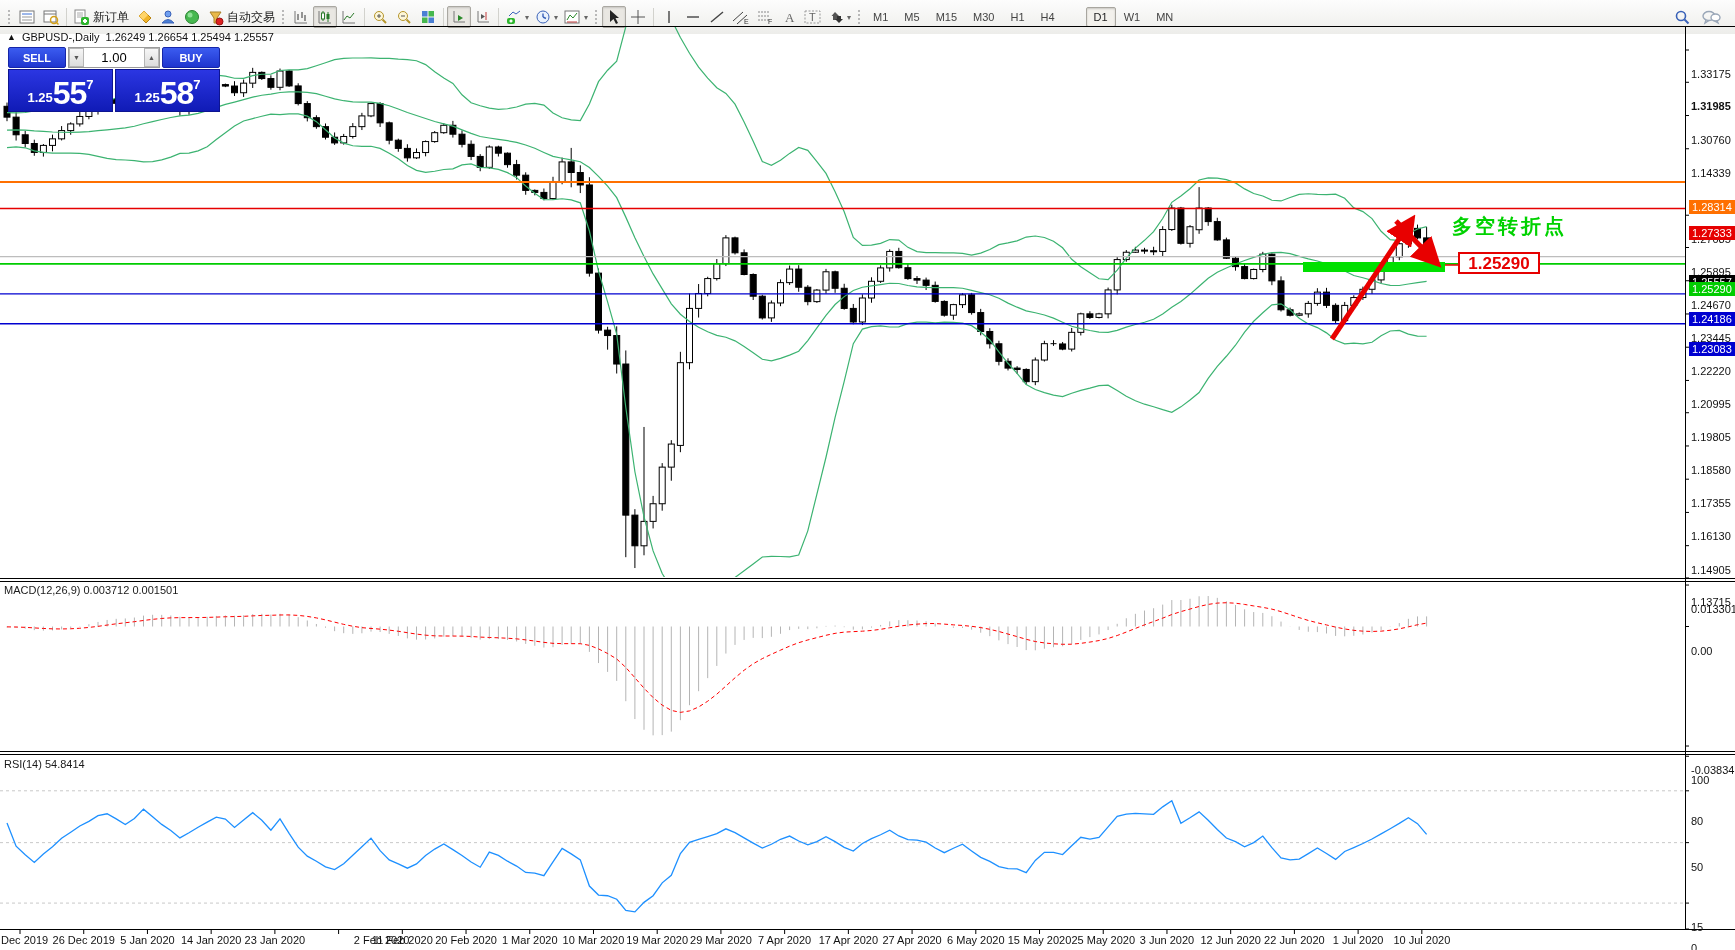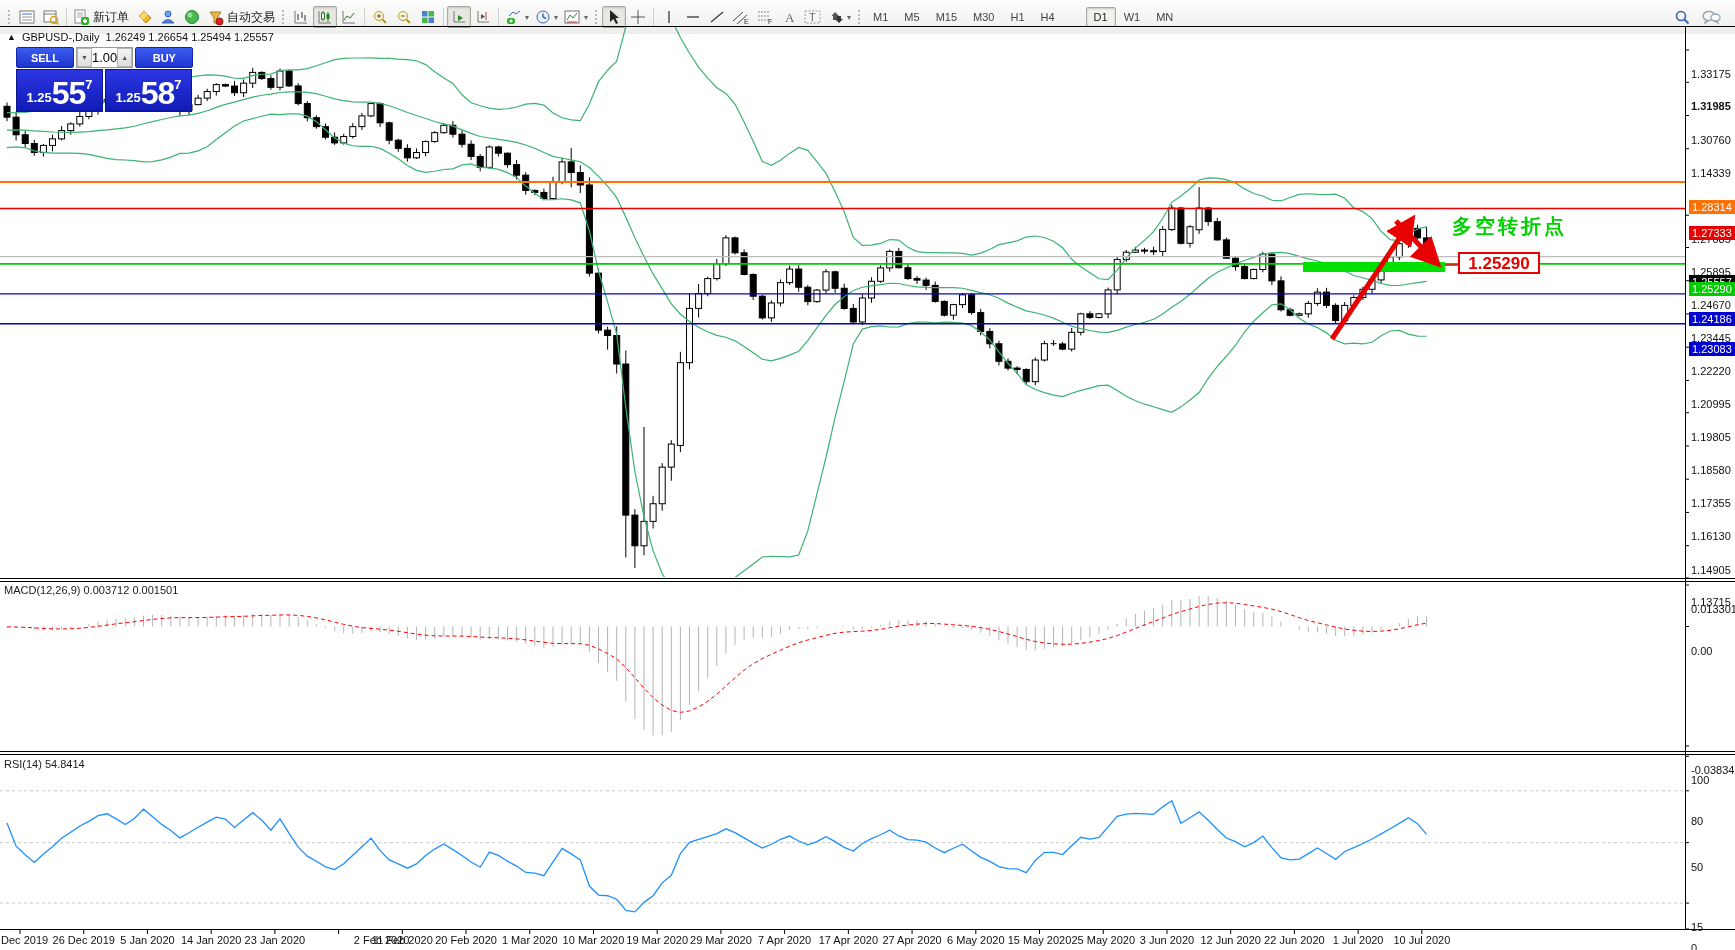--- a/index.html
+++ b/index.html
@@ -27,21 +27,21 @@
   .tf-btn.pressed { background:#f3f1ec; border-color:#a8a69f; box-shadow:inset 0 1px 2px rgba(0,0,0,.18); color:#222;margin-left:23px;}
   #tb-right { margin-left:auto; display:flex; align-items:center; gap:10px; padding-right:10px; }
 
   
   #chart-svg { position:absolute; left:0; top:25px; }
   #symbol-header { position:absolute; left:7px; top:31px; font-size:11px; color:#111;
     display:flex; gap:6px; align-items:center; z-index:5;}
   #symbol-header .tri { font-size:9px; color:#111; }
 
   
-  #trade-panel { position:absolute; left:8px; top:47px; width:176px; z-index:6;margin-left:8px; }
+  #trade-panel { position:absolute; left:8px; top:47px; width:212px; z-index:6; }
   #tp-row1 { display:flex; height:21px; gap:2px; }
   .tp-btn { flex:0 0 58px; background:linear-gradient(#3b5cf0,#1f35cf); color:#fff; font-size:11px;
     font-weight:bold; display:flex; align-items:center; justify-content:center; border:1px solid #1626a8;
     border-radius:2px; }
   #tp-vol { flex:1; display:flex; border:1px solid #9a9a9a; background:#fff; }
   .vol-step { width:15px; background:linear-gradient(#f6f6f6,#dcdcdc); border:1px solid #b5b5b5;
     font-size:7px; color:#555; display:flex; align-items:center; justify-content:center; }
   #vol-value { flex:1; font-size:13px; color:#000; display:flex; align-items:center; justify-content:center; }
   #tp-row2 { display:flex; gap:2px; margin-top:1px; height:43px; }
   .tp-price { flex:1; background:linear-gradient(#2b36e2,#101bb6); border:1px solid #0d1490; color:#fff;

